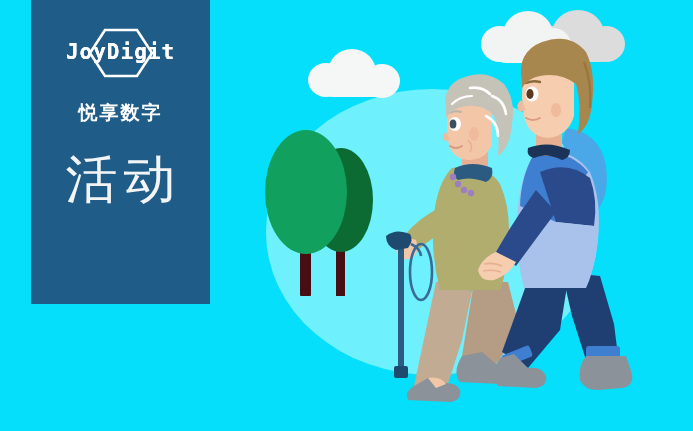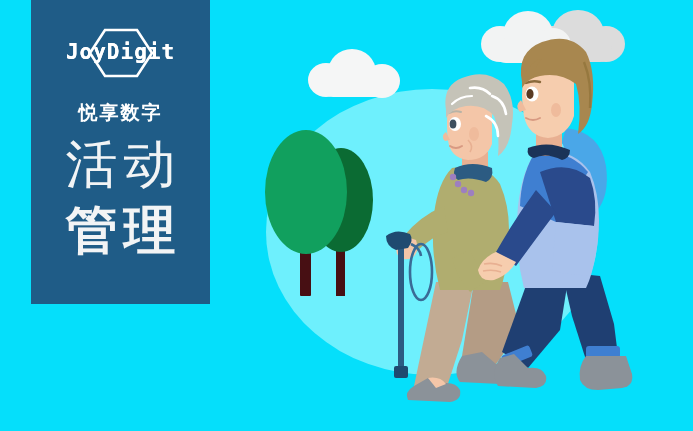--- a/index.html
+++ b/index.html
@@ -68,21 +68,21 @@
     margin-top: 20px;
     font-size: 19px;
     font-weight: bold;
     letter-spacing: 2px;
     color: #ffffff;
     font-family: "DejaVu Sans", sans-serif;
   }
   #headline {
     position: absolute;
     left: 0;
-    top: 131px;
+    top: 146px;
     width: 179px;
     text-align: center;
     color: #f2f4f5;
   }
   .headline-line {
     font-family: "DejaVu Sans", sans-serif;
     font-size: 52px;
     line-height: 66px;
     letter-spacing: 6px;
     text-indent: 6px;
@@ -241,18 +241,17 @@
         <svg id="logo-hex" viewBox="0 0 66 50">
           <polygon points="17,2 49,2 64,25 49,48 17,48 2,25" fill="none" stroke="#ffffff" stroke-width="2.6"></polygon>
         </svg>
         <div id="logo-wordmark">JoyDigit</div>
       </div>
       <div id="logo-cn">悦享数字</div>
     </div>
 
     <div id="headline">
       <div class="headline-line thin">活动</div>
-      <div class="headline-line bold">管理</div>
     </div>
 
   </div>
 
 </div>
 
 </body></html>

